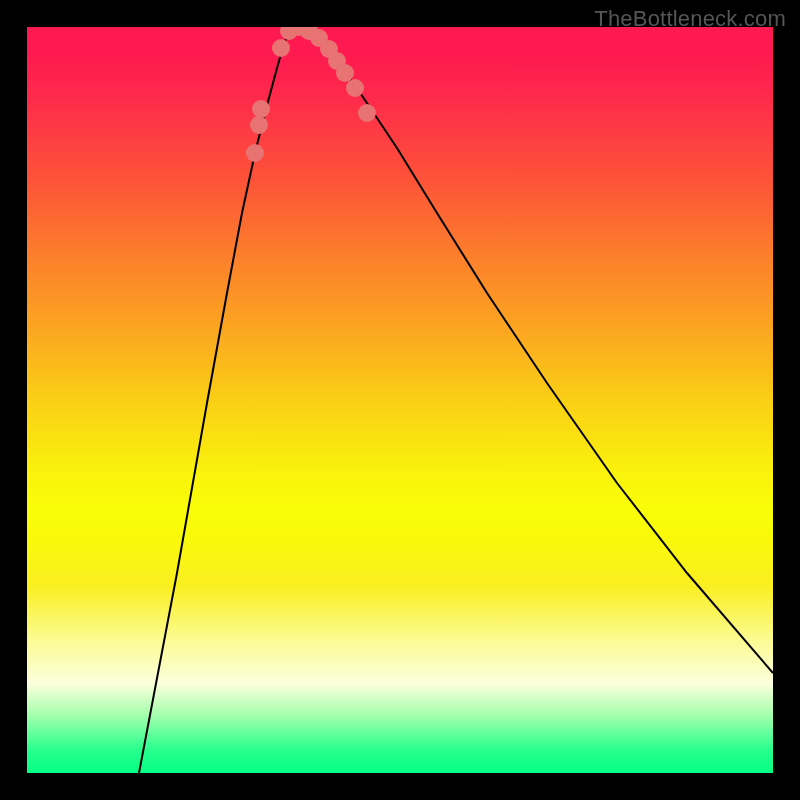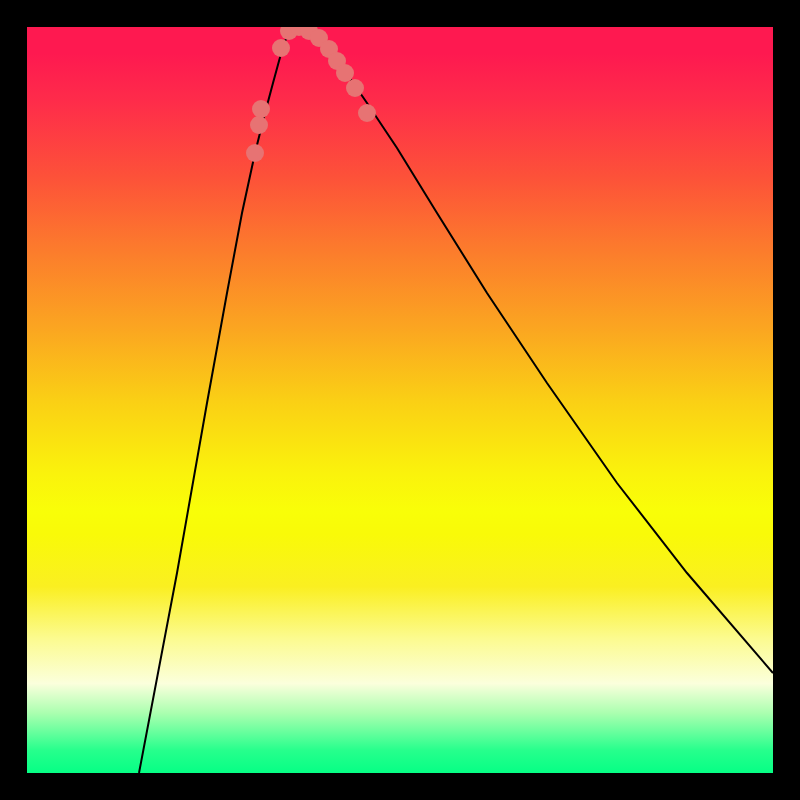--- a/index.html
+++ b/index.html
@@ -60,20 +60,21 @@
     position: absolute;
     inset: 0;
     width: 746px;
     height: 746px;
   }
 </style>
 </head>
 <body>
 
 <div class="outer">
+  <div class="watermark">TheBottleneck.com</div>
 
   <div class="plot">
     <div class="gradient"></div>
     <svg class="curves" viewBox="0 0 746 746" preserveAspectRatio="none">
       <path id="curve-path" fill="none" stroke="#000" stroke-width="2" d="M112 746 L150 546 L180 376 L200 266 L215 186 L228 126 L238 86 L246 56 L252 34 L256 20 L260 9 L266 2 L272 0 L280 2 L290 9 L302 22 L318 44 L340 76 L370 121 L410 186 L460 266 L520 356 L590 456 L660 546 L746 646"></path>
       <g id="marker-group">
           <circle cx="228" cy="126" r="9" fill="#e77373"></circle>
           <circle cx="232" cy="98" r="9" fill="#e77373"></circle>
           <circle cx="234" cy="82" r="9" fill="#e77373"></circle>
           <circle cx="254" cy="21" r="9" fill="#e77373"></circle>

